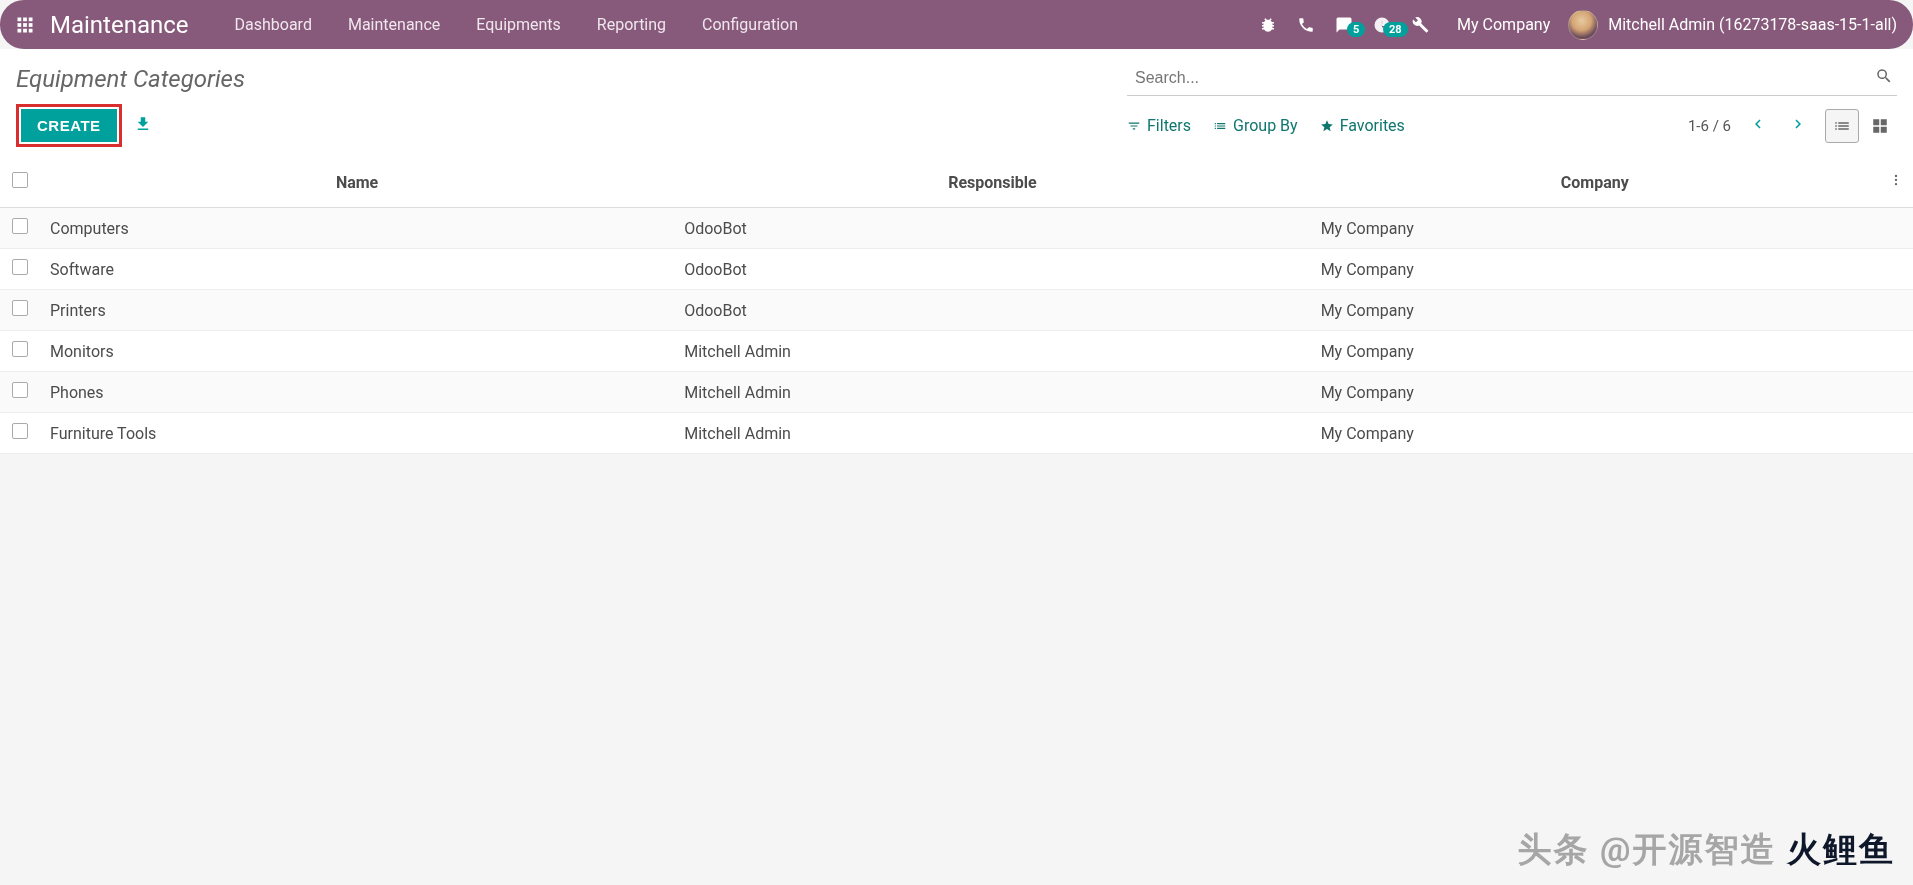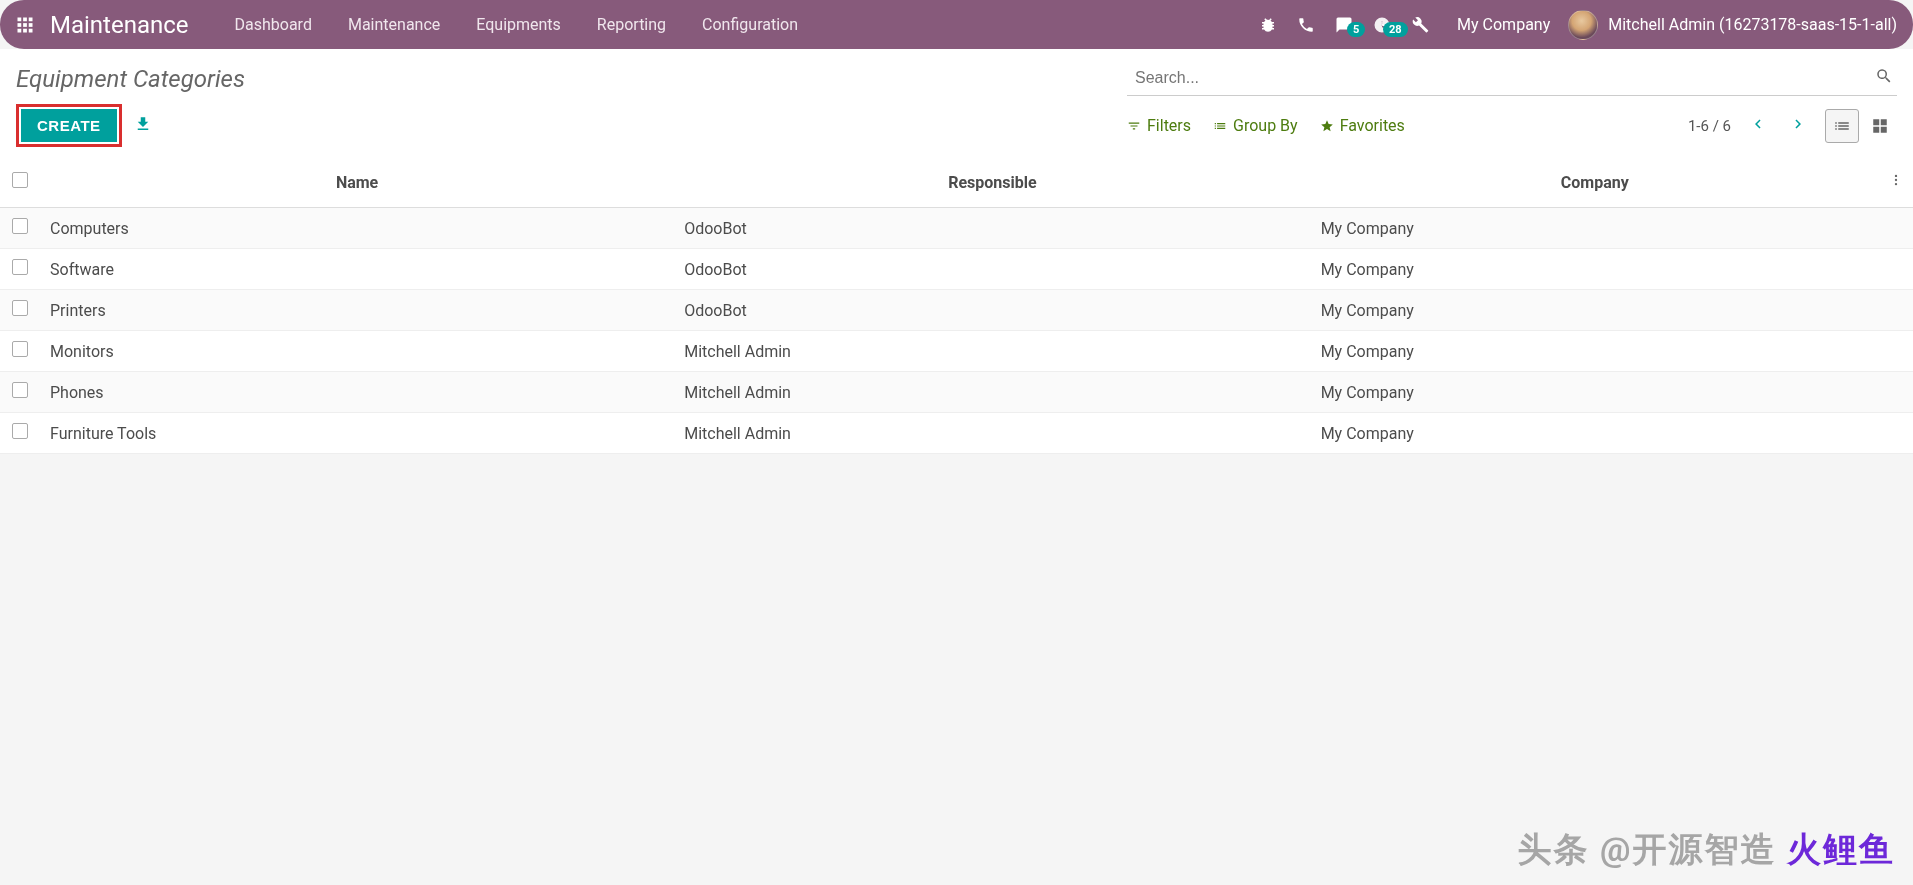--- a/index.html
+++ b/index.html
@@ -19,36 +19,36 @@
 .controlbar-row1 { display: flex; align-items: center; margin-bottom: 8px; }
 .page-title { font-size: 24px; color: #666; flex: 0 0 auto; font-style: italic; }
 .search-wrap { margin-left: auto; width: 770px; position: relative; }
 .search-input { width: 100%; border: none; border-bottom: 1px solid #ccc; padding: 8px 30px 8px 8px; font-size: 16px; background: transparent; outline: none; }
 .search-icon-right { position: absolute; right: 4px; top: 6px; color: #666; }
 .controlbar-row2 { display: flex; align-items: center; padding-bottom: 10px; }
 .create-wrap { display: inline-flex; align-items: center; border: 3px solid #d92e2e; padding: 2px; }
 .btn-create { background: #00a09d; color: #fff; border: none; padding: 8px 16px; font-size: 15px; font-weight: 600; letter-spacing: 0.5px; cursor: pointer; }
 .btn-download { margin-left: 12px; color: #00a09d; cursor: pointer; }
 .right-controls { margin-left: auto; display: flex; align-items: center; gap: 22px; width: 770px; }
-.filter-btn { display: inline-flex; align-items: center; gap: 6px; color: #4d7c0f; font-size: 16px; cursor: pointer; }
+.filter-btn { display: inline-flex; align-items: center; gap: 6px; color: #0f766e; font-size: 16px; cursor: pointer; }
 .pager-group { margin-left: auto; display: flex; align-items: center; gap: 14px; color: #555; font-size: 15px; }
 .pager-arrow { color: #00a09d; cursor: pointer; padding: 4px; }
 .view-switch { display: flex; gap: 4px; }
 .view-btn { width: 34px; height: 34px; display: flex; align-items: center; justify-content: center; border: 1px solid transparent; border-radius: 3px; color: #666; cursor: pointer; }
 .view-btn.active { border: 1px solid #aaa; background: #f5f5f5; }
 .table-wrap { background: #fff; }
 .tbl { width: 100%; border-collapse: collapse; }
 .tbl th { text-align: center; font-size: 16px; font-weight: 700; color: #4c4c4c; padding: 14px 10px; border-bottom: 1px solid #ddd; background: #fff; }
 .tbl td { font-size: 16px; color: #4c4c4c; padding: 10px 10px; border-bottom: 1px solid #eee; }
 .tbl tbody tr:nth-child(odd) { background: #fafafa; }
 .tbl .chk-col { width: 40px; text-align: center; }
 .tbl .opts-col { width: 30px; text-align: right; color: #666; }
 .chk { width: 16px; height: 16px; border: 1.5px solid #aaa; border-radius: 2px; display: inline-block; background: #fff; }
 .watermark { position: fixed; right: 18px; bottom: 12px; font-size: 34px; font-weight: 700; color: rgba(100,100,100,0.55); letter-spacing: 2px; pointer-events: none; }
-.watermark .green { color: #6d28d9; }
+.watermark .green { color: #0f172a; }
 .svg-ic { width: 18px; height: 18px; fill: currentColor; }
 </style>
 </head>
 <body>
 
 <div class="navbar">
   <span class="apps-icon">
     <svg class="svg-ic" viewBox="0 0 24 24">
         <rect x="2" y="2" width="5" height="5"></rect>
         <rect x="9.5" y="2" width="5" height="5"></rect>

